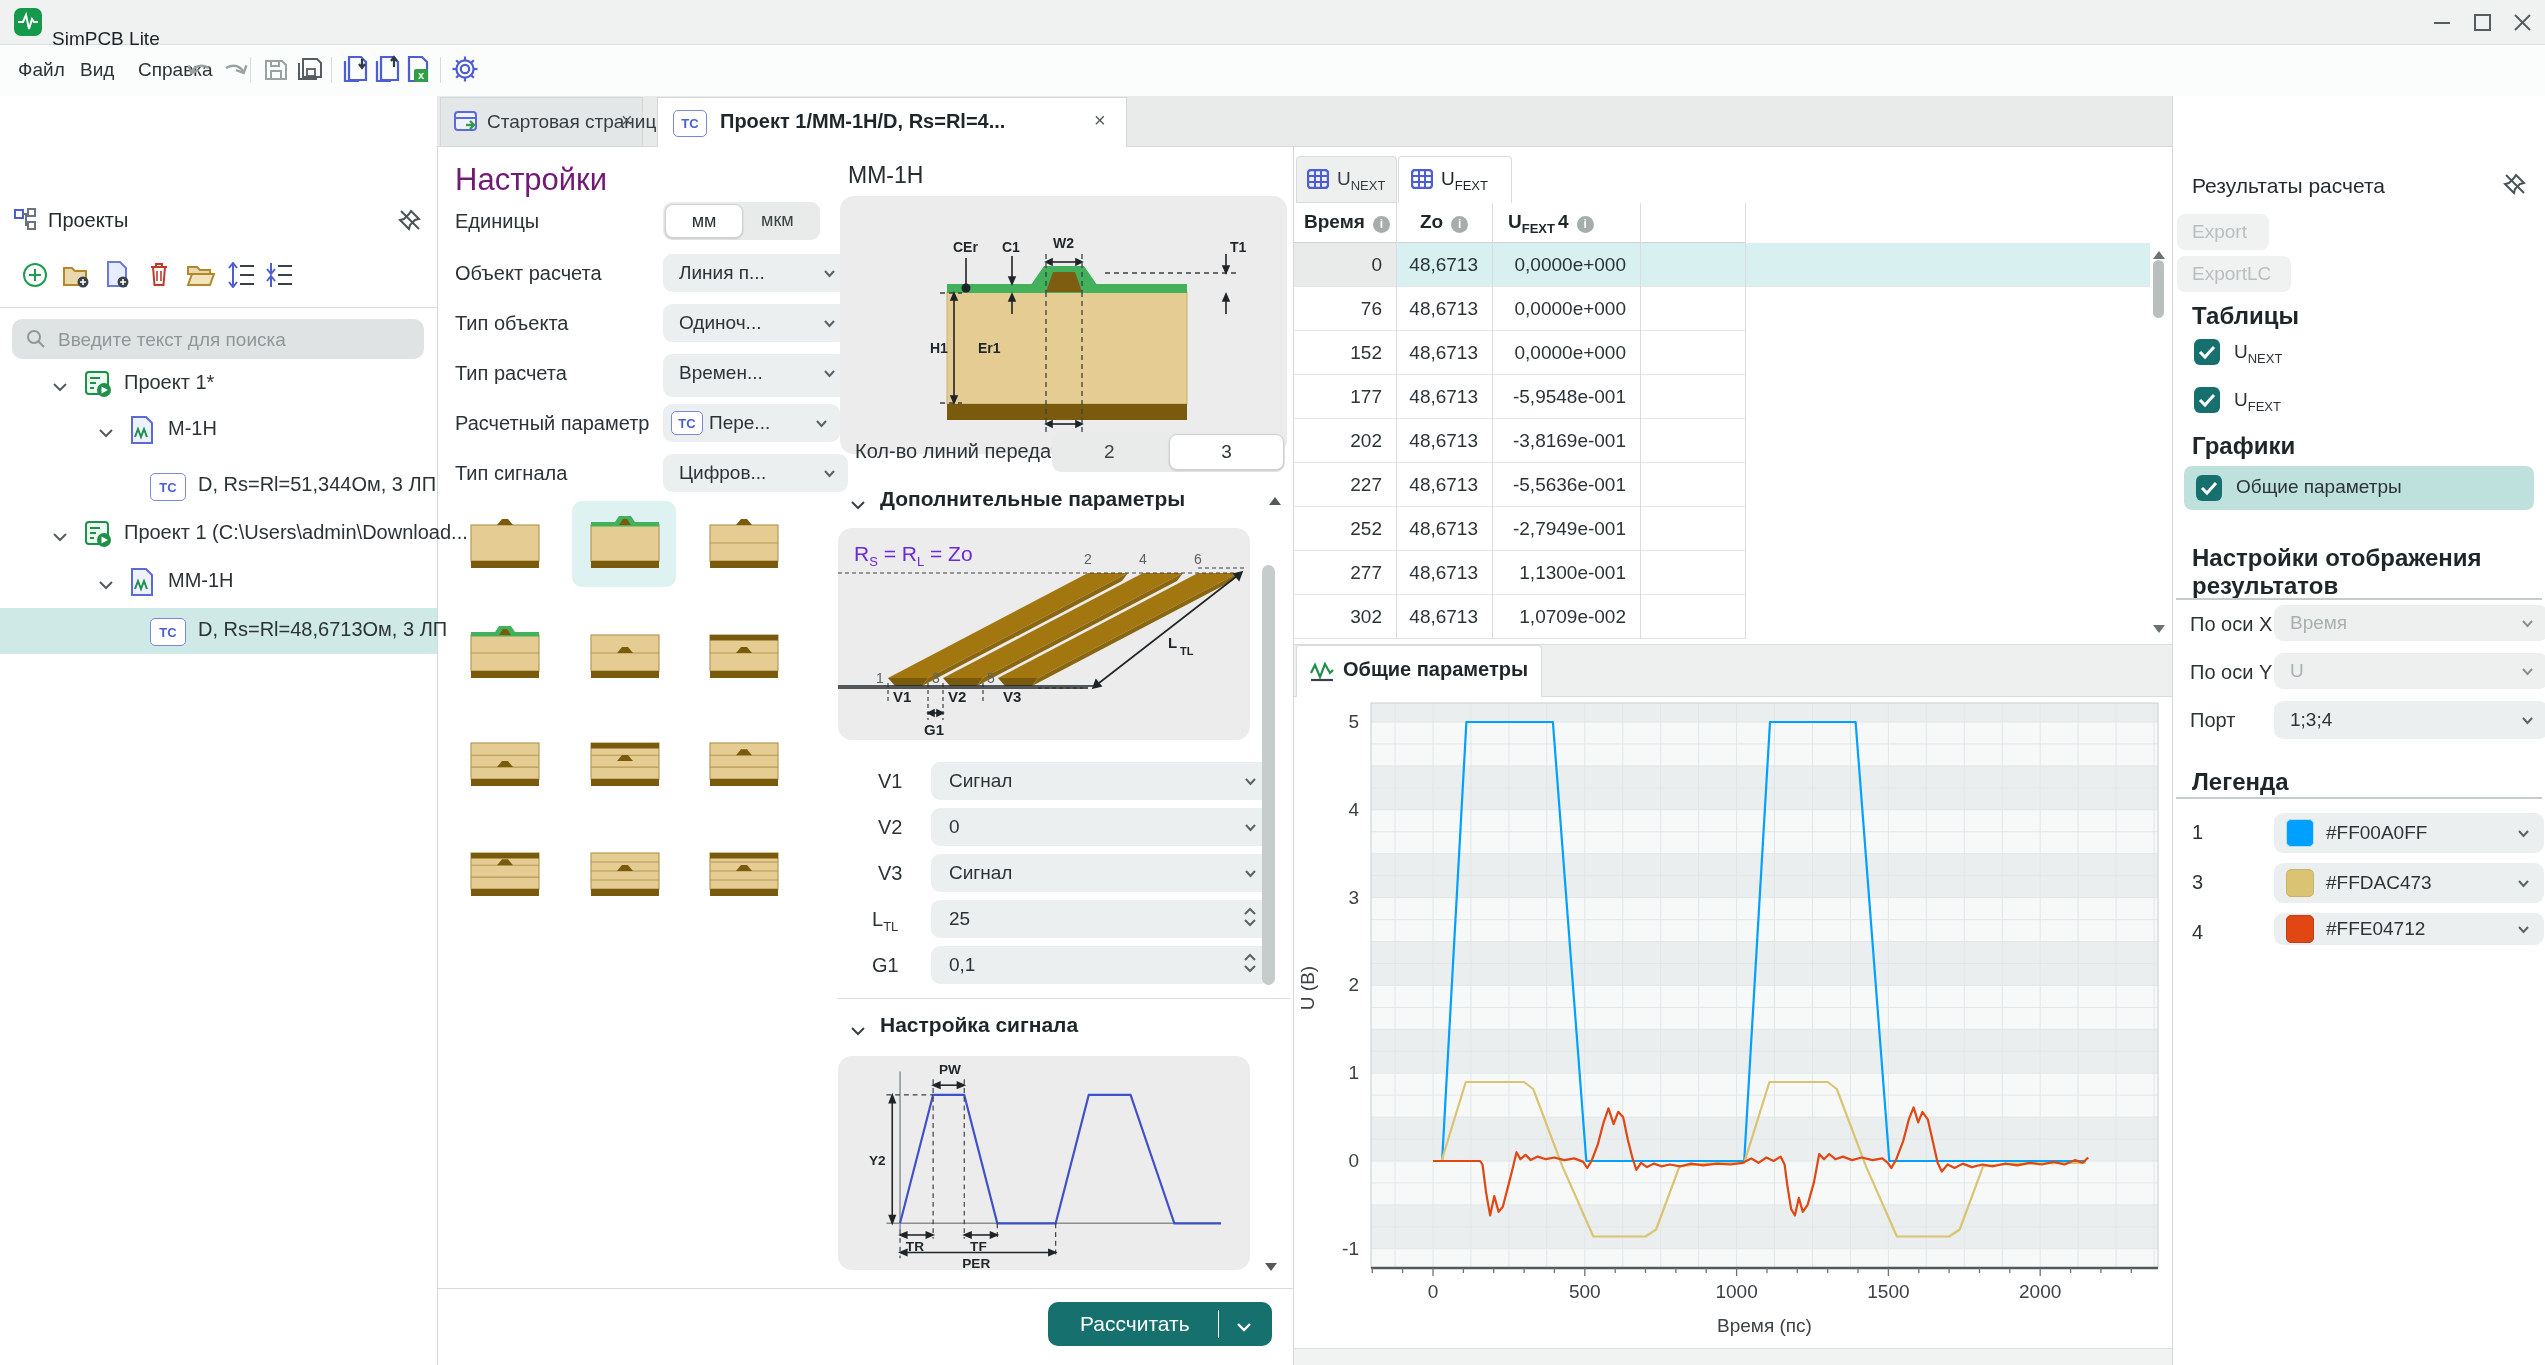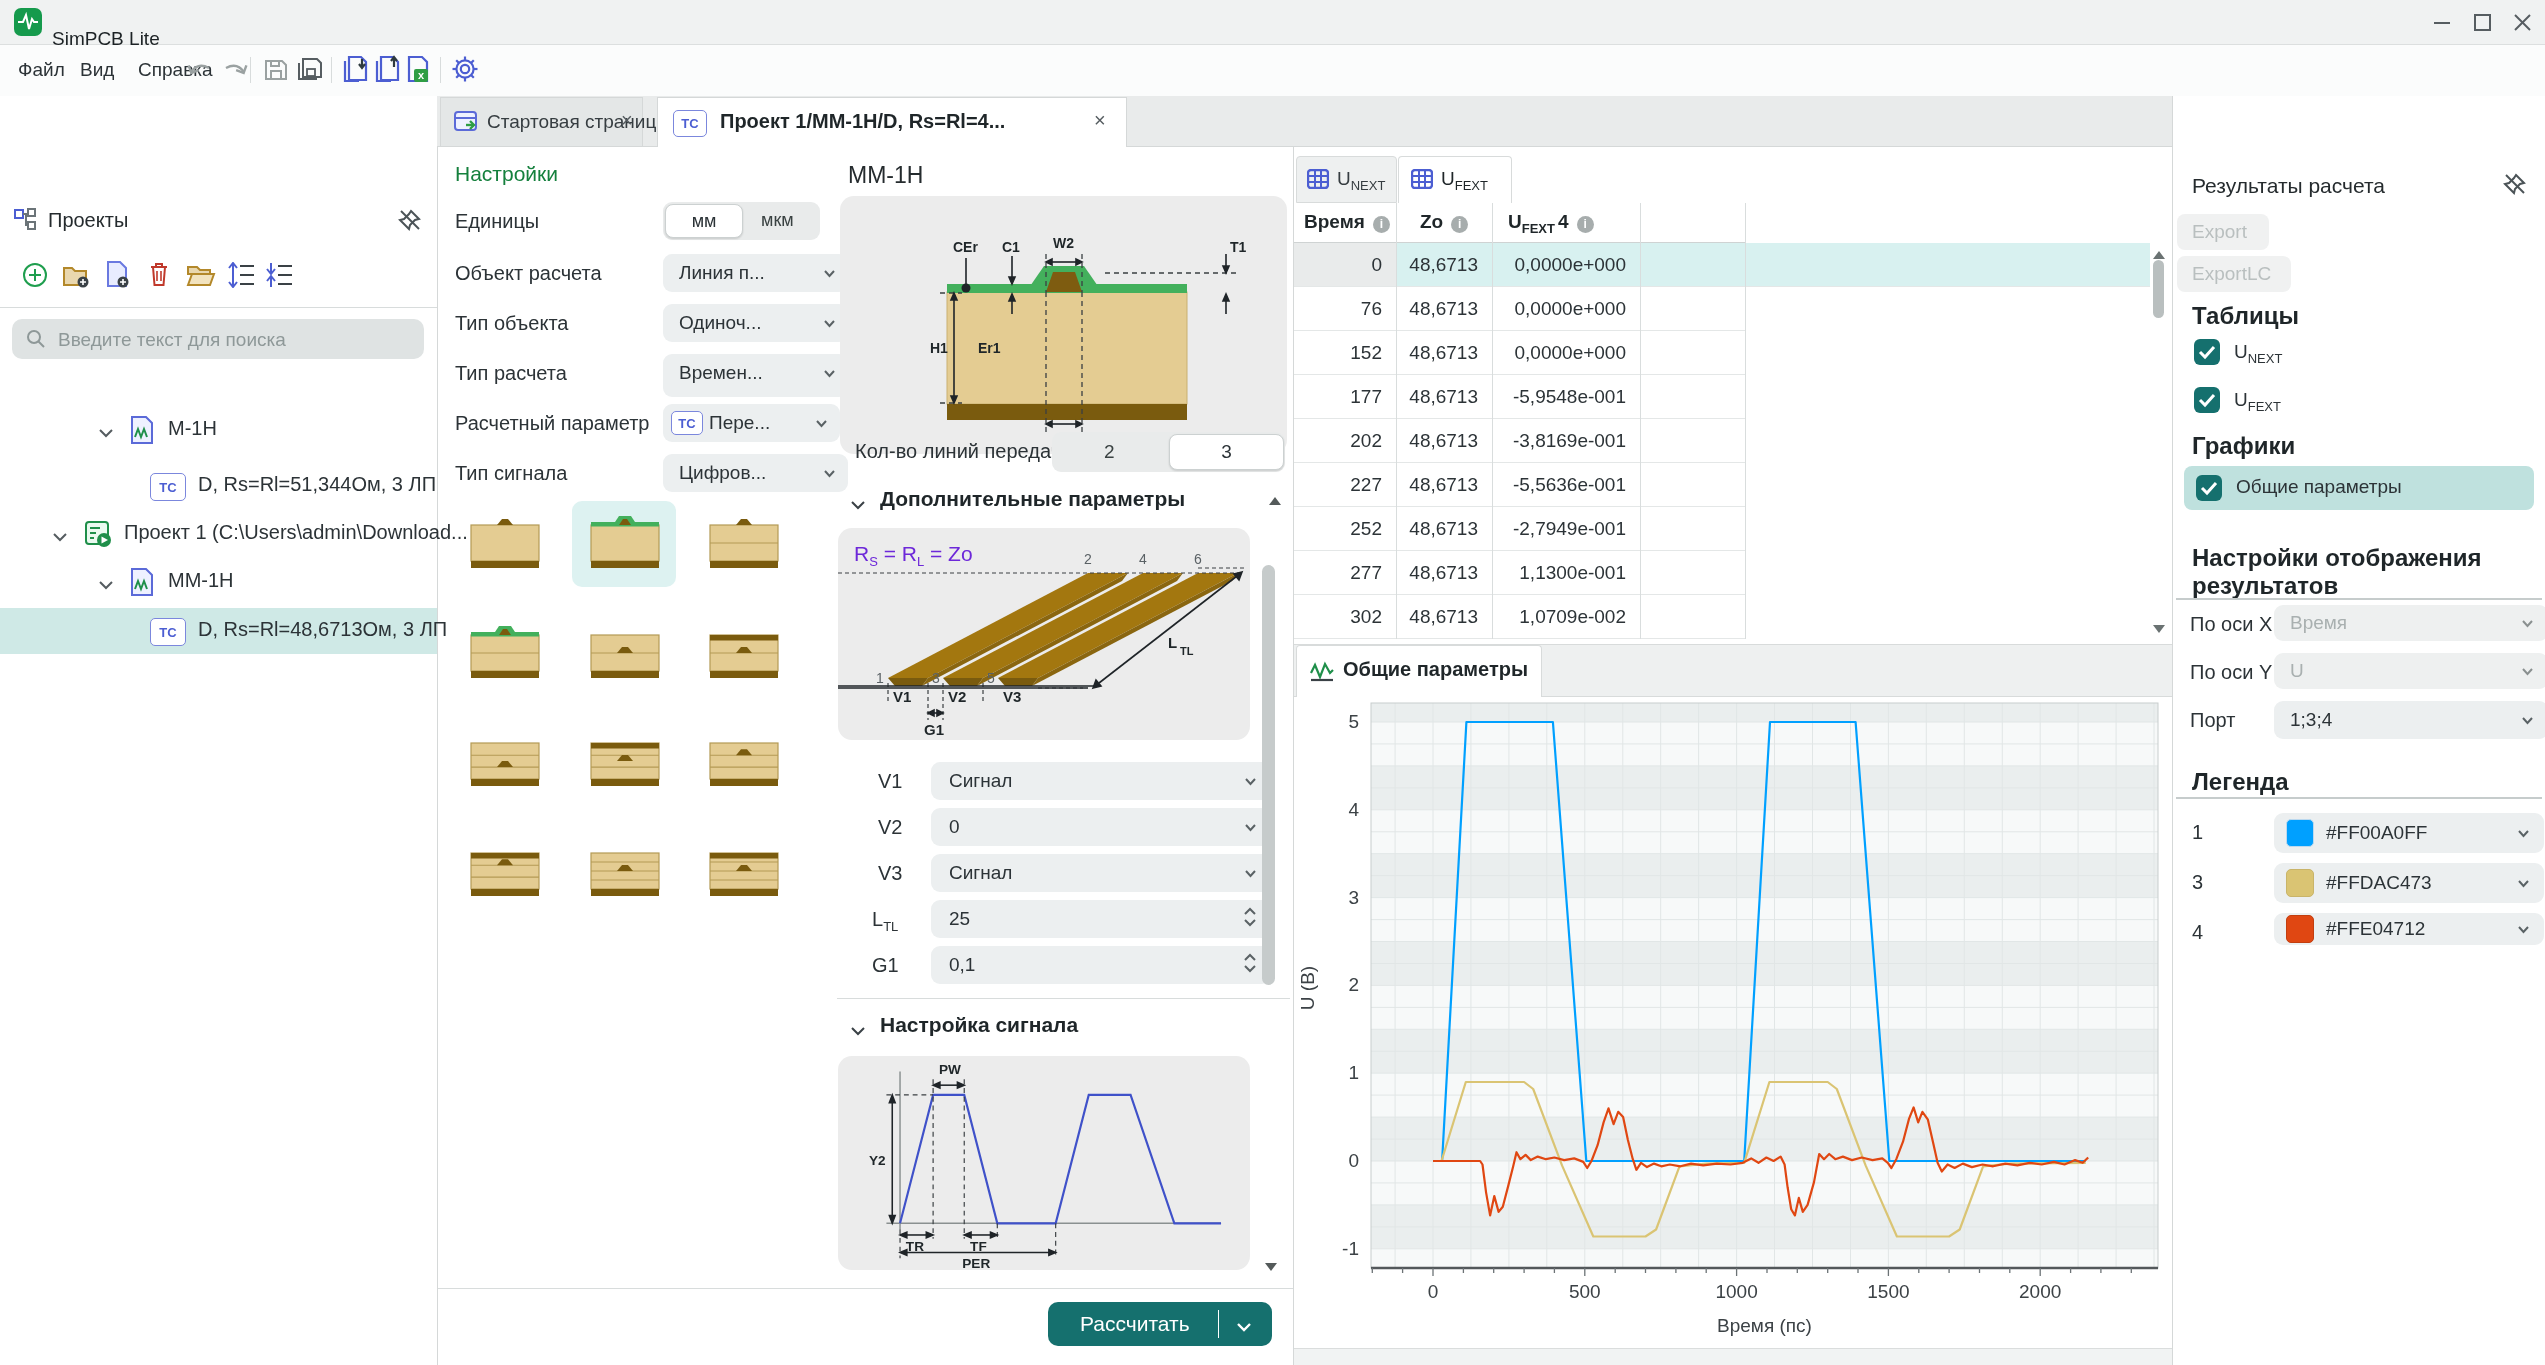--- a/index.html
+++ b/index.html
@@ -218,20 +218,36 @@
     <div class="ab" style="left:12px;top:223px;width:412px;height:40px;background:#dfe3e3;border-radius:10px;">
       <span class="ab" style="left:14px;top:10px;">
         <svg width="20" height="20">
             <circle cx="8" cy="8" r="6" fill="none" stroke="#8e9898" stroke-width="2"></circle>
             <line x1="12.5" y1="12.5" x2="18" y2="18" stroke="#8e9898" stroke-width="2"></line>
           </svg>
       </span>
       <input style="position: absolute; left: 44px; top: 0px; width: 350px; height: 40px; border: none; background: transparent; outline: none; font-size: 19px; color: #c2410c;" placeholder="Введите текст для поиска">
     </div>
 
+    <div class="ab" style="left:0;top:266px;width:437px;height:44px;">
+      <span class="ab" style="left:52px;top:16px;"><svg width="16" height="10">
+            <polyline points="2,2 8,8 14,2" fill="none" stroke="#555c60" stroke-width="2"></polyline>
+          </svg></span>
+      <span class="ab" style="left:84px;top:8px;">
+        <svg width="28" height="28">
+            <rect x="2" y="2" width="22" height="22" rx="3" fill="#eafaf0" stroke="#1f8f4a" stroke-width="2"></rect>
+            <line x1="6" y1="8" x2="16" y2="8" stroke="#1f8f4a" stroke-width="2"></line>
+            <line x1="6" y1="13" x2="12" y2="13" stroke="#1f8f4a" stroke-width="2"></line>
+            <line x1="6" y1="18" x2="10" y2="18" stroke="#1f8f4a" stroke-width="2"></line>
+            <circle cx="20" cy="20" r="7" fill="#1f8f4a"></circle>
+            <polygon points="17.5,16.5 24,20 17.5,23.5" fill="#fff"></polygon>
+          </svg>
+      </span>
+      <span class="txt" style="left:124px;top:9px;font-size:20px;">Проект 1*</span>
+    </div>
     <div class="ab" style="left:0;top:312px;width:437px;height:44px;">
       <span class="ab" style="left:98px;top:16px;"><svg width="16" height="10">
             <polyline points="2,2 8,8 14,2" fill="none" stroke="#555c60" stroke-width="2"></polyline>
           </svg></span>
       <span class="ab" style="left:130px;top:7px;">
         <svg width="24" height="30">
             <path d="M2 2 h14 l6 6 v20 h-20 z" fill="#eef1ff" stroke="#5b6ad8" stroke-width="2"></path>
             <polyline points="5,22 8,14 11,22 14,14 17,22" fill="none" stroke="#1f8f4a" stroke-width="2"></polyline>
           </svg>
       </span>
@@ -287,21 +303,21 @@
     </span>
     <span class="txt" style="left:46px;top:13px;font-size:19px;color:#363d41;">Стартовая страница</span>
     <span class="txt" style="left:180px;top:11px;font-size:20px;color:#555c60;">×</span>
   </div>
   <div class="ab" style="left:657px;top:97px;width:470px;height:50px;background:#fff;border:1px solid #d5d8d8;border-bottom:none;box-sizing:border-box;">
     <span class="tcbadge" style="left:15px;top:12px;width:32px;height:25px;">TC</span>
     <span class="txt" style="left:62px;top:12px;font-size:20px;font-weight:700;color:#1f2629;">Проект 1/ММ-1Н/D, Rs=Rl=4...</span>
     <span class="txt" style="left:436px;top:11px;font-size:20px;color:#555c60;">×</span>
   </div>
 
-  <span class="txt" style="left:455px;top:162px;font-size:21px;color:#15803d;">Настройки</span>
+  <span class="txt" style="left:455px;top:162px;font-size:31px;color:#701a75;">Настройки</span>
 
   <span class="txt" style="left:455px;top:210px;font-size:20px;">Единицы</span>
   <div class="seg" style="left:663px;top:202px;width:157px;height:38px;">
     <div class="pill" style="left:2px;top:2px;width:76px;height:32px;">
         <span style="font-size:18px;">мм</span>
       </div>
     <span class="txt" style="left:98px;top:8px;font-size:18px;color:#3a4242;">мкм</span>
   </div>
 
   <span class="txt" style="left:455px;top:262px;font-size:20px;">Объект расчета</span>

